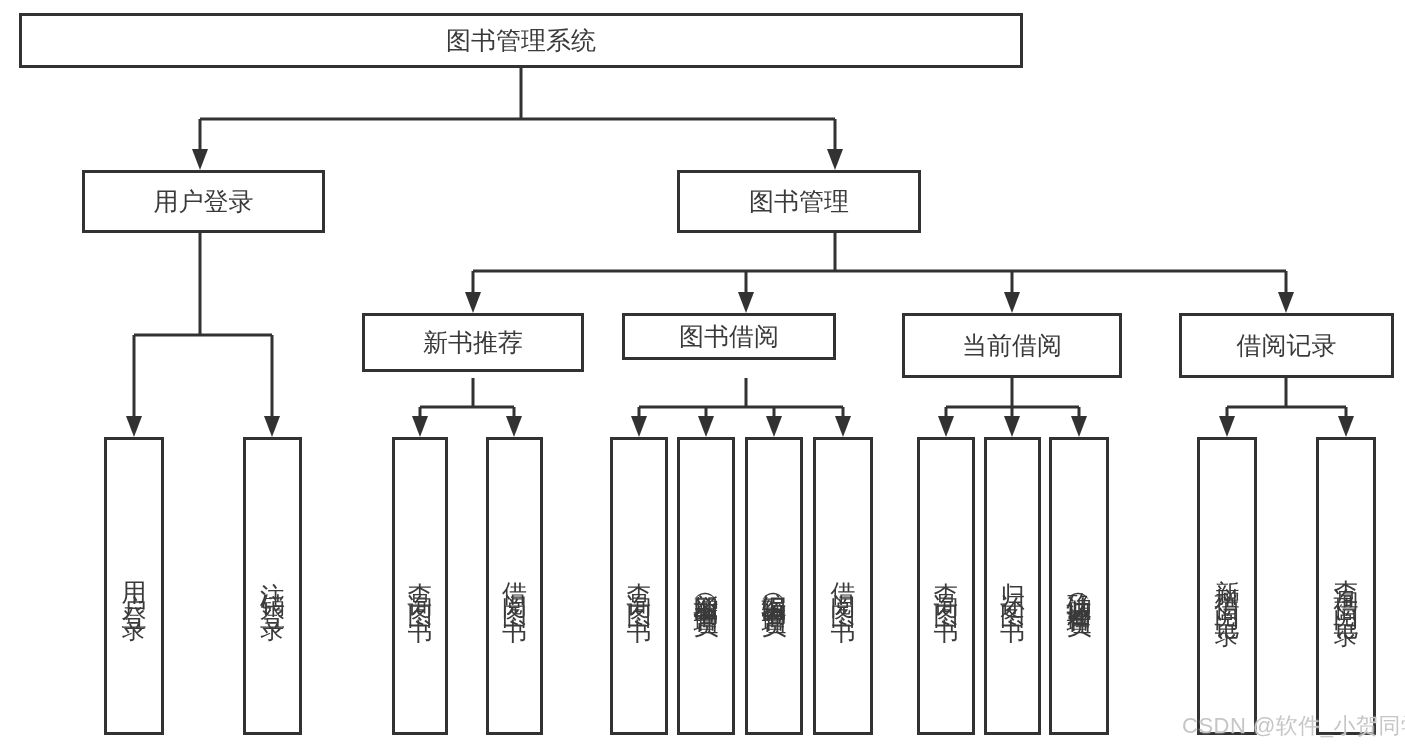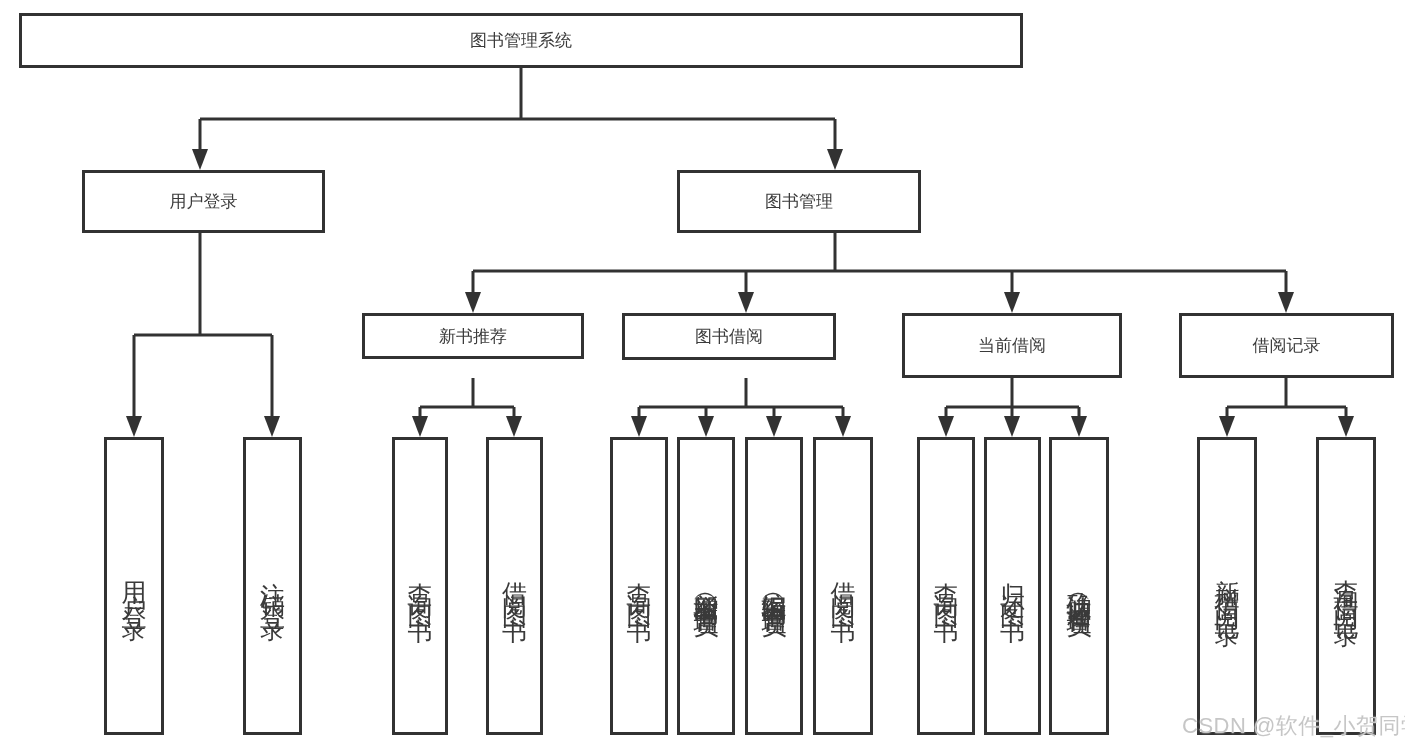--- a/index.html
+++ b/index.html
@@ -5,21 +5,21 @@
   html,body { margin:0; padding:0; background:#ffffff; }
   .canvas {
     position:relative; width:1405px; height:747px; background:#ffffff;
     font-family:"Liberation Sans", sans-serif; color:#3a3a3a; overflow:hidden;
   }
   .connectors { position:absolute; left:0; top:0; width:1405px; height:747px; }
   .node {
     position:absolute; box-sizing:border-box;
     border:3px solid #323232; background:#ffffff;
     display:flex; align-items:center; justify-content:center;
-    font-size:17px; color:#3a3a3a; text-align:center;
+    font-size:25px; color:#3a3a3a; text-align:center;
     line-height:1; white-space:nowrap;
   }
   .vnode {
     writing-mode:vertical-rl; text-orientation:mixed;
     letter-spacing:12px; font-size:25px; white-space:normal;
   }
   .vnode.compact { letter-spacing:3px; }
   .watermark {
     position:absolute; left:1182px; top:711px; width:220px;
     font-size:22px; color:#c6c6c6; letter-spacing:0.5px;
@@ -69,21 +69,21 @@
       <polygon points="1219,416 1235,416 1227,437"></polygon>
       <polygon points="1338,416 1354,416 1346,437"></polygon>
     </g>
   </svg>
 
   <div class="node" style="left:19px; top:13px; width:1004px; height:55px;">图书管理系统</div>
 
   <div class="node" style="left:82px; top:170px; width:243px; height:63px;">用户登录</div>
   <div class="node" style="left:677px; top:170px; width:244px; height:63px;">图书管理</div>
 
-  <div class="node" style="left:362px; top:313px; width:222px; height:46px;">新书推荐</div>
+  <div class="node" style="left:362px; top:313px; width:222px; height:59px;">新书推荐</div>
   <div class="node" style="left:622px; top:313px; width:214px; height:47px;">图书借阅</div>
   <div class="node" style="left:902px; top:313px; width:220px; height:65px;">当前借阅</div>
   <div class="node" style="left:1179px; top:313px; width:215px; height:65px;">借阅记录</div>
 
   <div class="node vnode" style="left:104px; top:437px; width:60px; height:298px;">用户登录</div>
   <div class="node vnode" style="left:243px; top:437px; width:59px; height:298px;">注销登录</div>
 
   <div class="node vnode" style="left:392px; top:437px; width:56px; height:298px;">查询图书</div>
   <div class="node vnode" style="left:486px; top:437px; width:57px; height:298px;">借阅图书</div>
 

